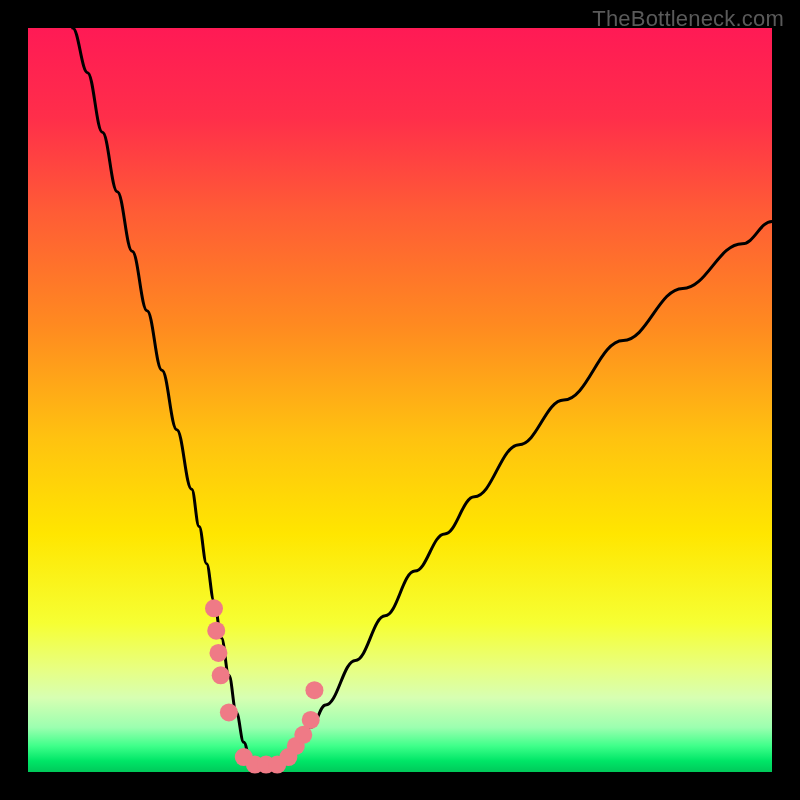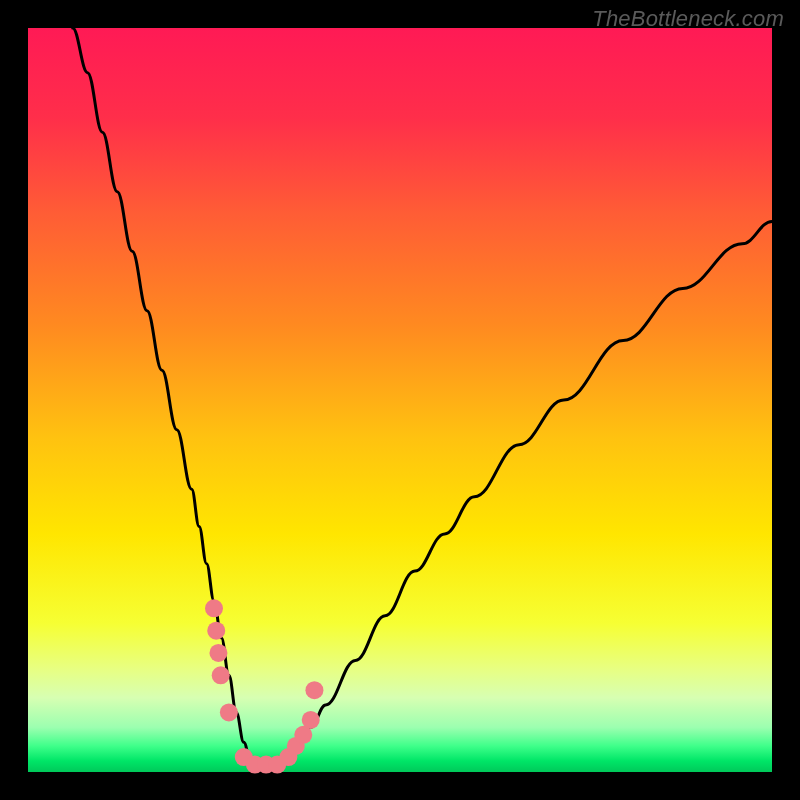--- a/index.html
+++ b/index.html
@@ -8,21 +8,20 @@
     width: 800px;
     height: 800px;
     overflow: hidden;
     background: #000;
     font-family: Arial, Helvetica, sans-serif;
   }
   .frame {
     position: absolute;
     inset: 0;
     background: #e5e5e5;
-    font-style: italic;
   }
   .watermark {
     position: absolute;
     top: 6px;
     right: 16px;
     color: #5a5a5a;
     font-size: 22px;
     font-weight: 400;
     letter-spacing: 0.2px;
     z-index: 10;

